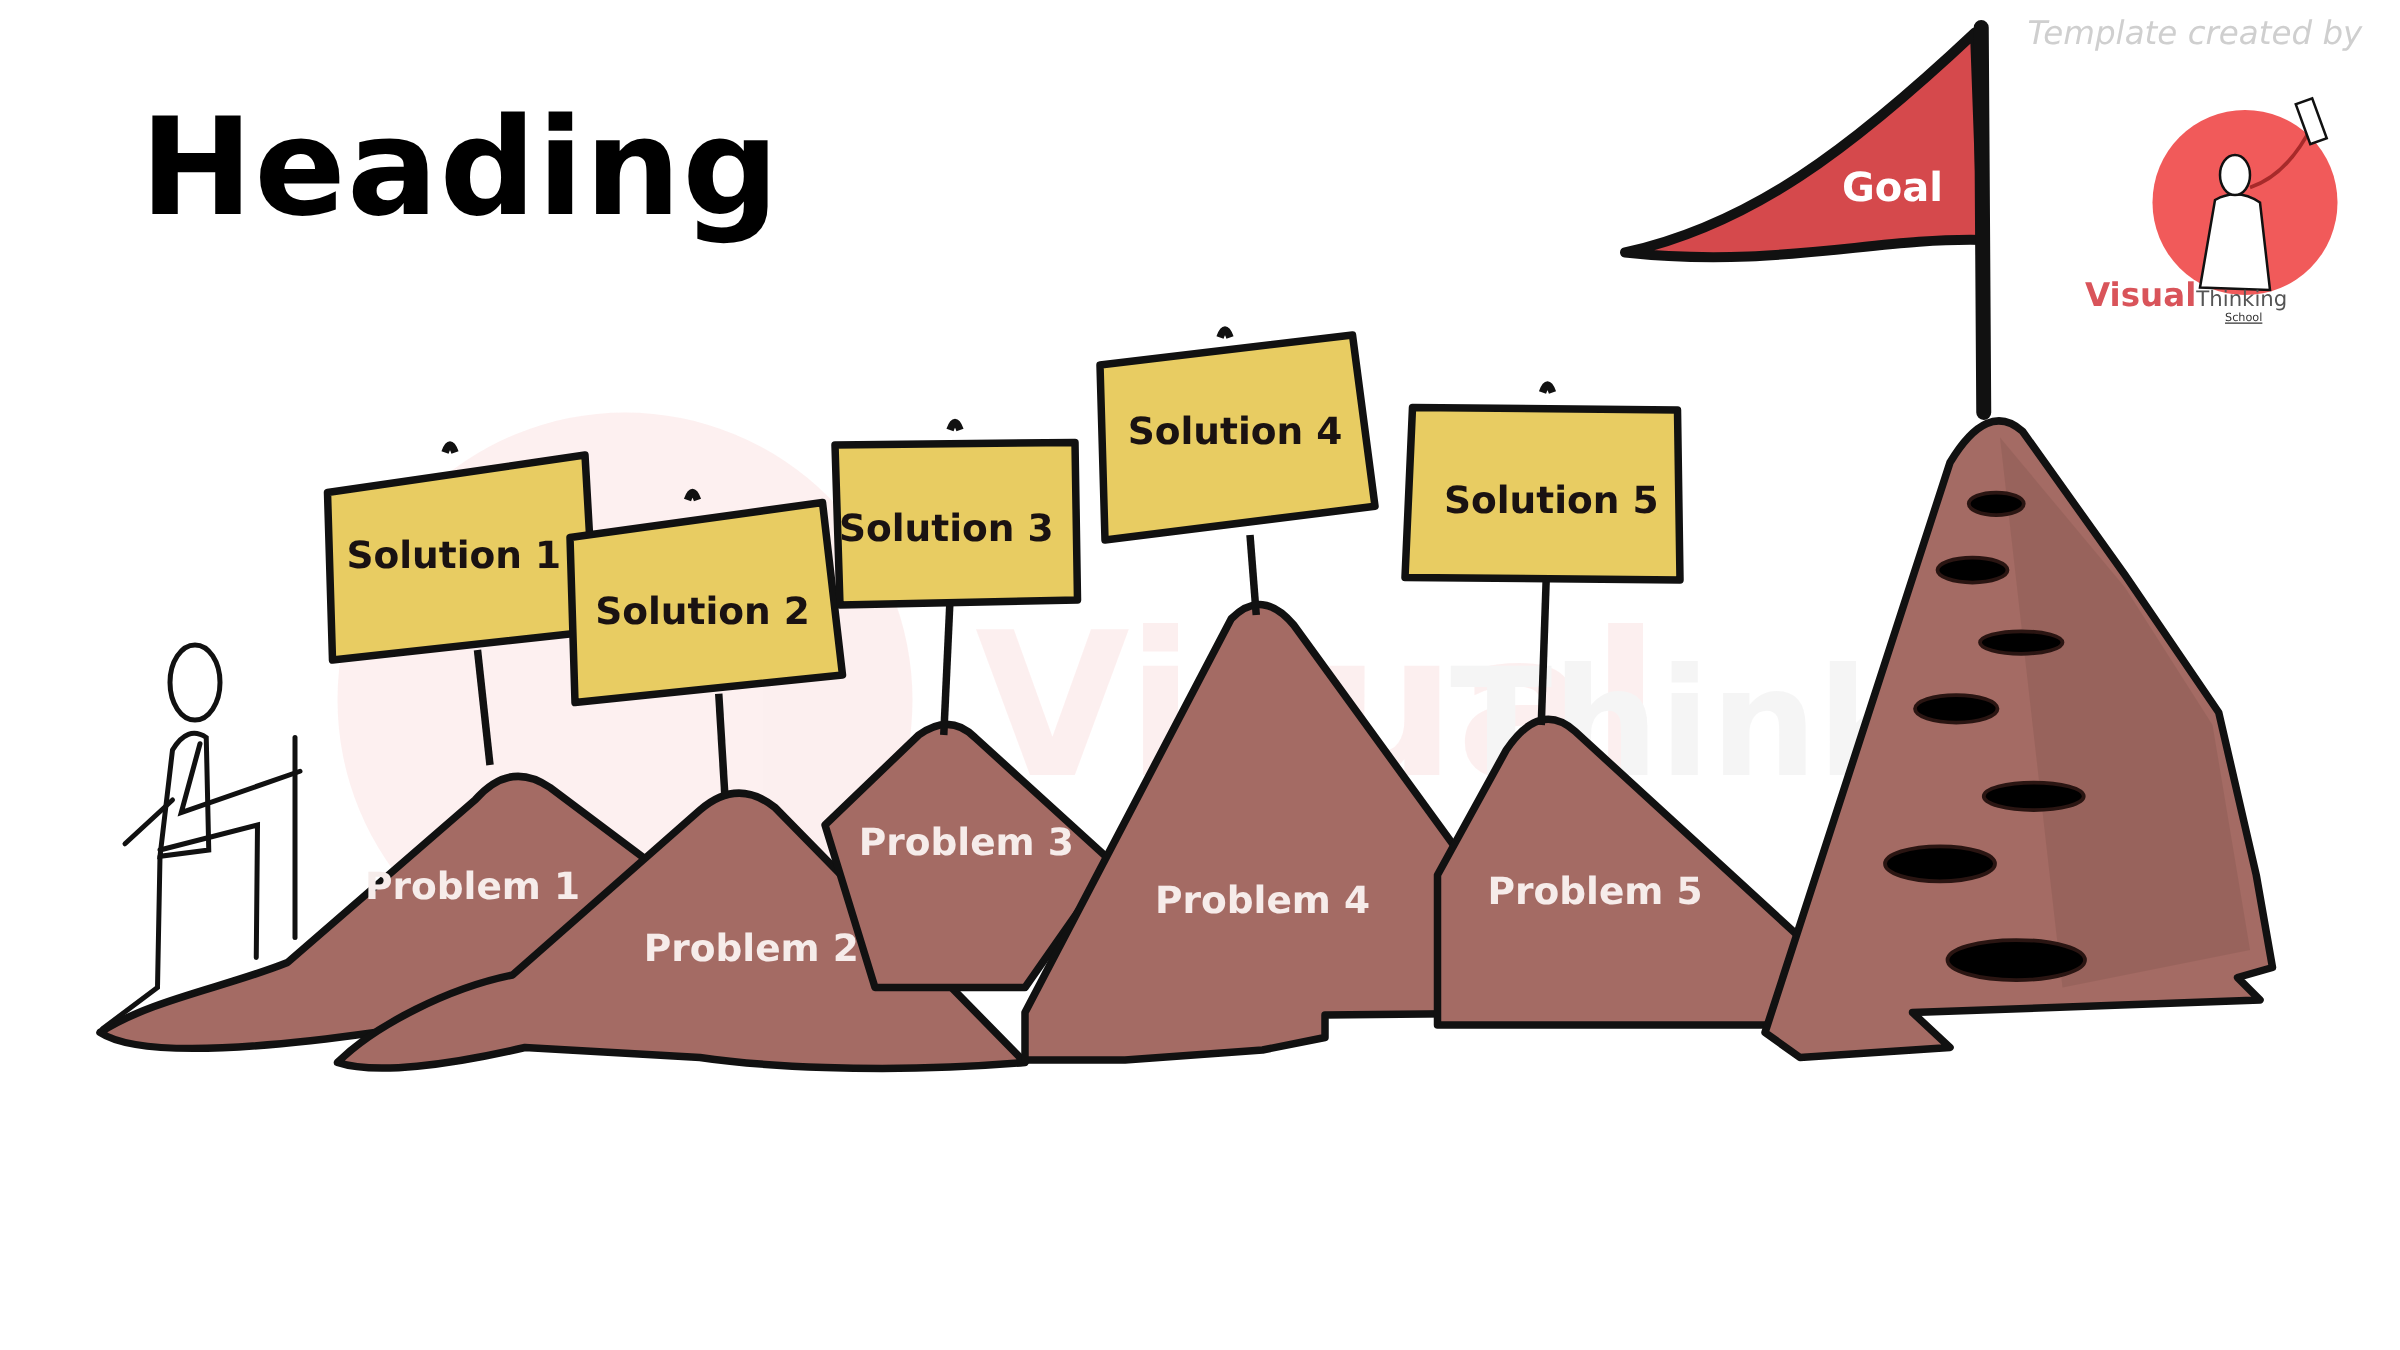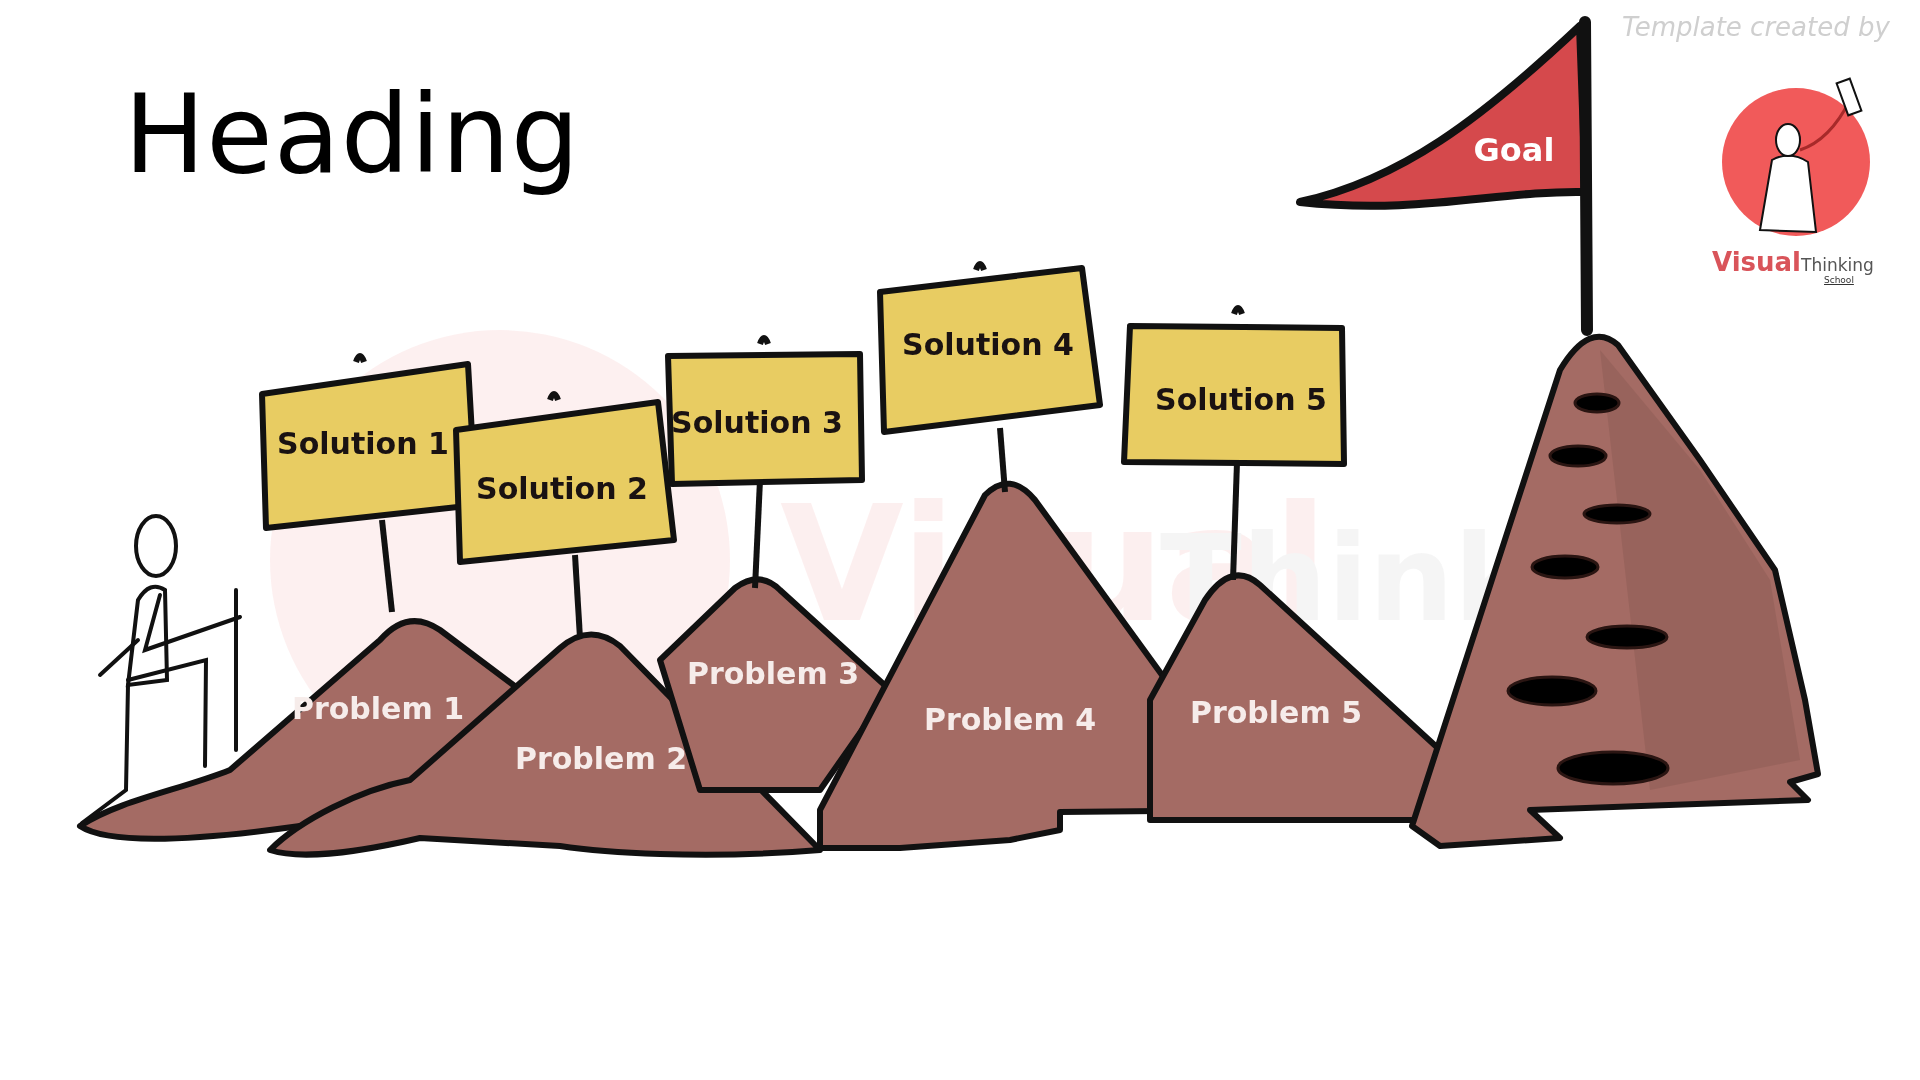--- a/index.html
+++ b/index.html
@@ -1,20 +1,20 @@
 <!DOCTYPE html>
 <html><head>
   <meta charset="utf-8">
   <style>
     html, body { margin: 0; padding: 0; background: #ffffff; }
     body { width: 1920px; height: 1080px; position: relative; overflow: hidden; font-family: "Liberation Sans", "DejaVu Sans", sans-serif; }
     .stage { position: absolute; left: 0; top: 0; width: 1920px; height: 1080px; }
-    .heading { position: absolute; left: 124px; top: 72px; font-size: 108px; font-weight: 400; color: #000; letter-spacing: 1px; font-family: "DejaVu Sans", sans-serif; }
+    .heading { position: absolute; left: 112px; top: 72px; font-size: 108px; font-weight: 700; color: #000; letter-spacing: 1px; font-family: "DejaVu Sans", sans-serif; }
     .credit { position: absolute; left: 1622px; top: 12px; font-size: 26px; color: #cfcfcf; font-family: "DejaVu Sans", sans-serif; font-style: italic; letter-spacing: 0px; }
-    .logo-word { position: absolute; left: 1668px; top: 247px; font-family: "DejaVu Sans", sans-serif; margin-left: 44px; }
+    .logo-word { position: absolute; left: 1668px; top: 222px; font-family: "DejaVu Sans", sans-serif; }
     .logo-visual { font-size: 26px; font-weight: 700; color: #d9545a; }
     .logo-thinking { font-size: 17px; color: #555; }
     .logo-school { position: absolute; left: 112px; top: 28px; font-size: 9px; color: #333; text-decoration: underline; }
     svg text { font-family: "DejaVu Sans", sans-serif; font-weight: 700; }
   </style>
 </head>
 <body>
 
 <div class="stage">
 

